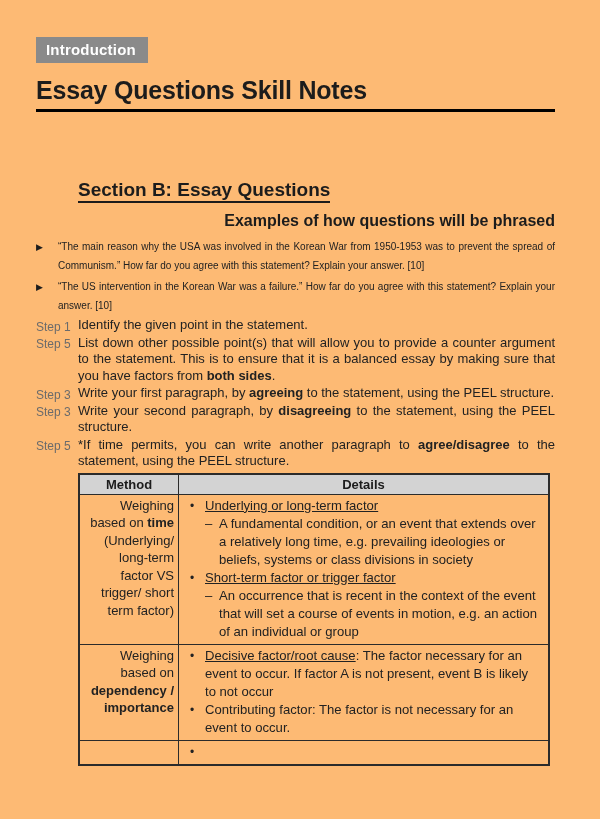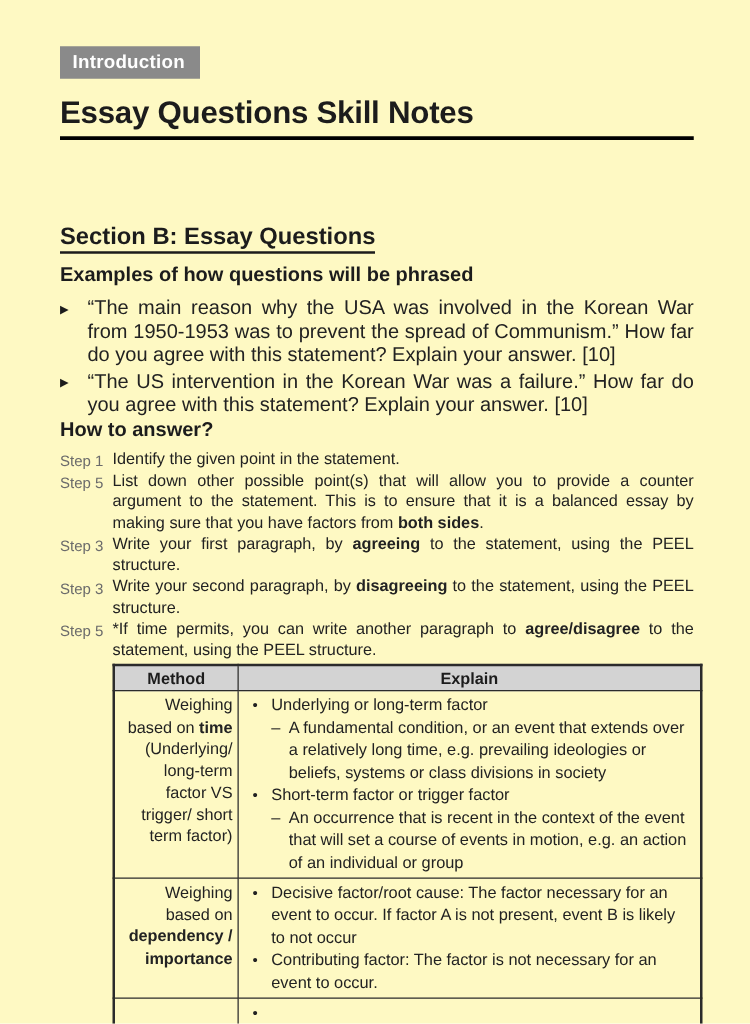--- a/index.html
+++ b/index.html
@@ -1,47 +1,47 @@
 <!DOCTYPE html>
 <html><head>
 <meta charset="utf-8">
 <style>
   html,body{margin:0;padding:0;background:#ffffff;}
   .page{
-    position:relative;width:600px;height:819px;background:#fef9c3;
+    position:relative;width:600px;height:819px;background:#fdba74;
     font-family:"Liberation Sans",sans-serif;color:#222;
-    box-sizing:border-box;padding:37px 45px 0 48px;overflow:hidden;
+    box-sizing:border-box;padding:37px 45px 0 36px;overflow:hidden;
   }
   .banner{
     display:inline-block;background:#8a8a8a;color:#ffffff;
     font-weight:700;font-size:15px;line-height:15px;
     padding:5px 12px 6px 10px;letter-spacing:.2px;
   }
   .title{
     font-size:25px;font-weight:800;letter-spacing:-.2px;color:#1c1c1c;
     margin:14px 0 0;line-height:26px;padding:0 0 6px;
     border-bottom:3px solid #000000;
   }
   .section-heading{margin:68px 0 0;font-size:19px;line-height:19px;font-weight:800;color:#1c1c1c;}
-  .section-heading .u-thick{display:inline-block;border-bottom:2.5px solid #1c1c1c;padding-bottom:2px;}
-  .sub-heading{font-size:16px;font-weight:800;color:#1c1c1c;margin:9px 0 7px;line-height:18px;}
+  .section-heading .u-thick{display:inline-block;border-bottom:2.5px solid #1c1c1c;padding-bottom:2px;margin-left:42px;}
+  .sub-heading{font-size:16px;font-weight:800;color:#1c1c1c;margin:9px 0 7px;line-height:18px;text-align:right;}
   .how-heading{margin:1px 0 5px;}
 
   .examples{list-style:none;margin:0;padding:0;}
   .example{display:flex;margin:0 0 2px;}
   .marker{flex:0 0 22px;font-size:9px;padding-top:4.5px;color:#1c1c1c;}
-  .ex-text{flex:1;font-size:16px;line-height:19px;text-align:justify;}
+  .ex-text{flex:1;font-size:10px;line-height:19px;text-align:justify;}
 
   .steps{margin:0 0 2px;}
   .step{display:flex;margin:0 0 1px;}
   .step-label{flex:0 0 42px;font-size:12px;font-weight:400;color:#6b6b6b;padding-top:2.5px;}
   .step-text{flex:1;font-size:13px;line-height:16.5px;text-align:justify;}
 
   .b{font-weight:700;}
-  .u{}
+  .u{text-decoration:underline;}
 
   table.weigh-table{
     border-collapse:collapse;margin:3px 0 0 42px;width:472px;
     border:2px solid #2b2b2b;table-layout:fixed;
   }
   .weigh-table th,.weigh-table td{border:1px solid #2b2b2b;}
   .weigh-table th{background:#d3d3d3;font-size:13px;font-weight:700;padding:2px 1px;color:#1c1c1c;}
   th.col-method{width:96px;}
   td.method-cell{padding:2px 4px 3px 6px;font-size:13px;line-height:17.5px;vertical-align:top;text-align:right;}
   td.details-cell{padding:2px 6px 3px 2px;vertical-align:top;}
@@ -70,21 +70,20 @@
     <span class="marker">▶</span>
     <span class="ex-text">“The main reason why the USA was involved in the Korean War from 1950-1953 was to prevent the spread of Communism.” How far do you agree with this statement? Explain your answer. [10]</span>
   </li>
 
   <li class="example">
     <span class="marker">▶</span>
     <span class="ex-text">“The US intervention in the Korean War was a failure.” How far do you agree with this statement? Explain your answer. [10]</span>
   </li>
 </ul>
 
-  <h3 class="sub-heading how-heading">How to answer?</h3>
 
   <div class="steps" id="steps-list">
   <div class="step">
     <span class="step-label">Step 1</span>
     <span class="step-text"><span>Identify the given point in the statement.</span></span>
   </div>
 
   <div class="step">
     <span class="step-label">Step 5</span>
     <span class="step-text"><span>List down other possible point(s) that will allow you to provide a counter argument to the statement. This is to ensure that it is a balanced essay by making sure that you have factors from </span><span class="b">both sides</span><span>.</span></span>
@@ -104,21 +103,21 @@
     <span class="step-label">Step 5</span>
     <span class="step-text"><span>*If time permits, you can write another paragraph to </span><span class="b">agree/disagree</span><span> to the statement, using the PEEL structure.</span></span>
   </div>
 
 </div>
 
   <table class="weigh-table">
     <thead>
       <tr>
         <th class="col-method">Method</th>
-        <th class="col-details">Explain</th>
+        <th class="col-details">Details</th>
       </tr>
     </thead>
     <tbody id="table-body">
   <tr>
     <td class="method-cell"><span>Weighing based on </span><span class="b">time</span><span> (Underlying/ long-term factor VS trigger/ short term factor)</span></td>
     <td class="details-cell">
       <ul class="details-list">
   <li class="detail-item lvl-bullet">
     <span class="d-marker">•</span>
     <span class="d-text"><span class="u">Underlying or long-term factor</span></span>

